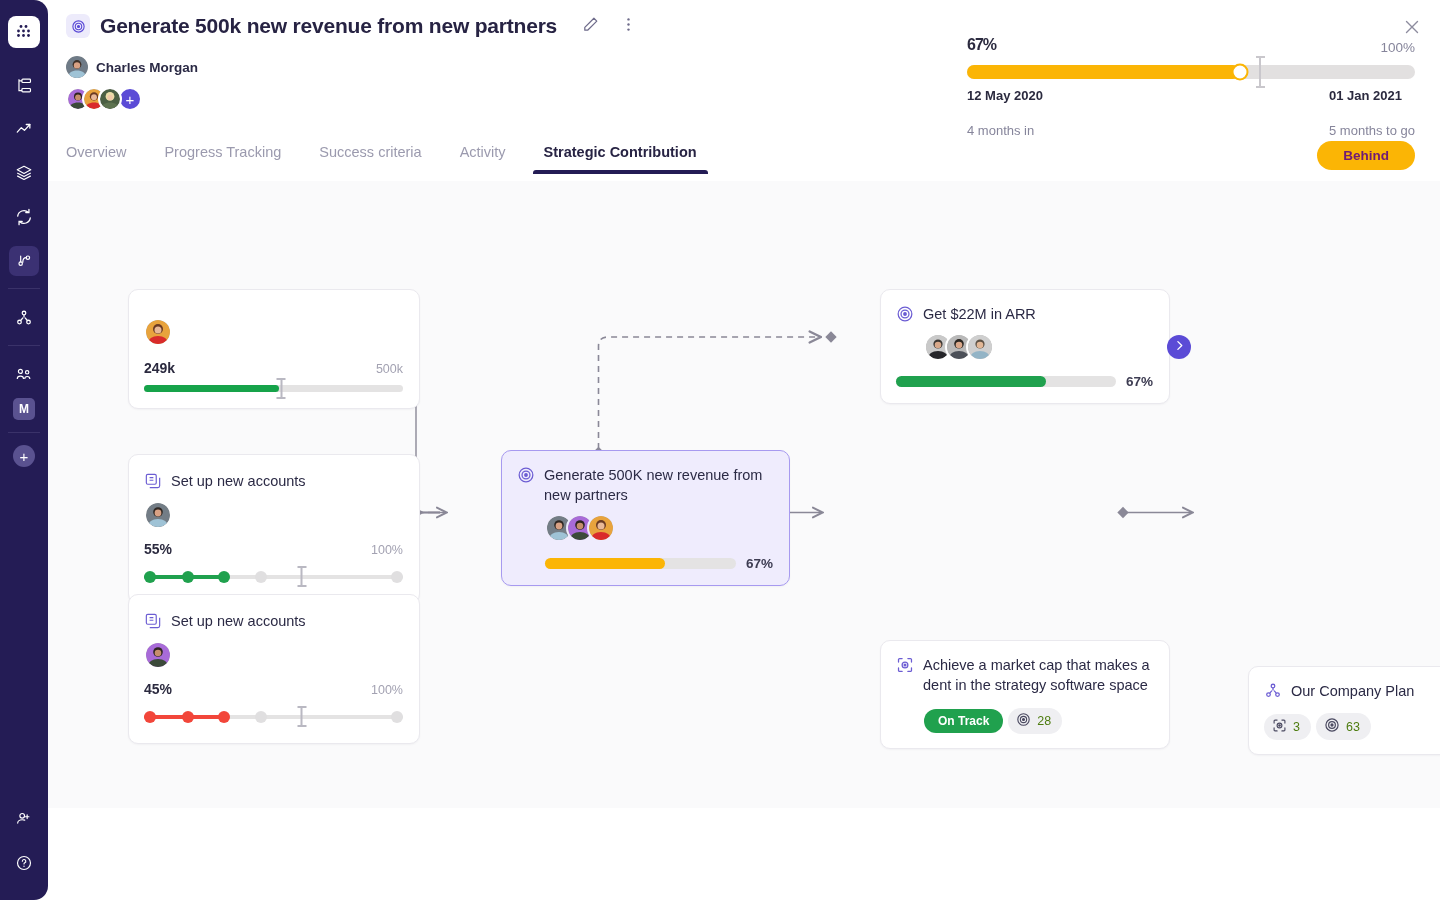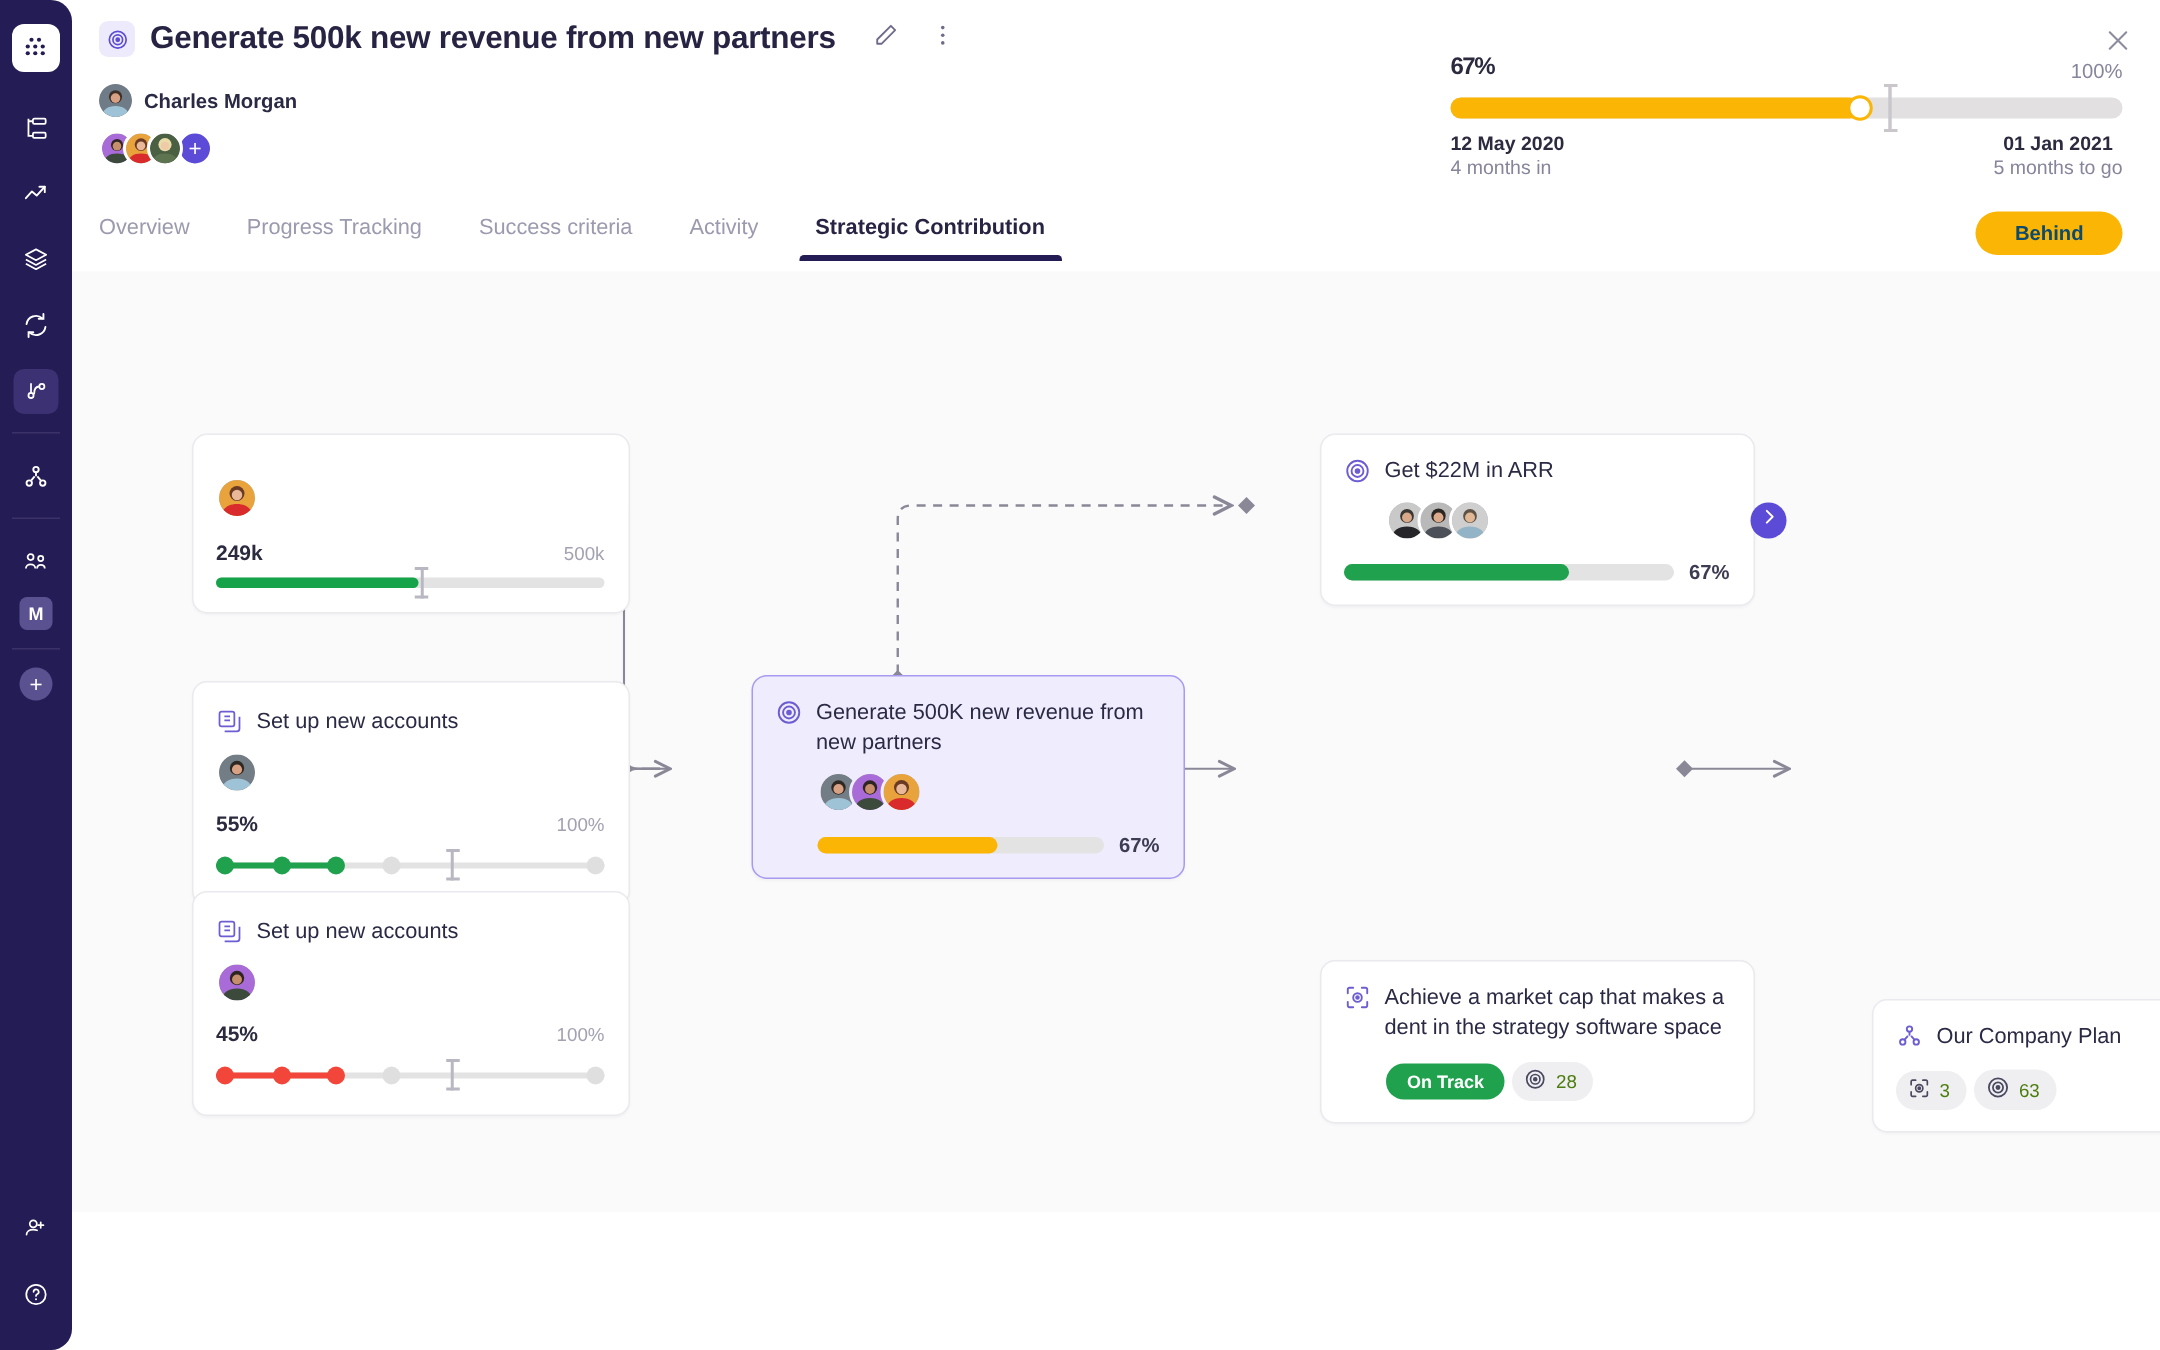--- a/index.html
+++ b/index.html
@@ -108,25 +108,25 @@
   }
   .prog-marker { position:absolute; top: 38px; width: 9px; height: 32px; }
   .prog-marker::before, .prog-marker::after {
     content:""; position:absolute; left: 3px; width: 2px; height: 32px; background: #C9C7CC;
   }
   .prog-marker i {
     position:absolute; left:0; width:9px; height:2px; background:#C9C7CC;
   }
   .prog-dates { position: absolute; left: 0; right: 0; top: 70px; display: flex; justify-content: space-between; }
   .pd-main { font-size: 13px; font-weight: bold; color: #2B2A3F; }
-  .pd-sub { font-size: 13px; color: #86859B; margin-top: 1px; }
-  .pd-right { text-align: center; }
+  .pd-sub { font-size: 13px; color: #86859B; margin-top: 20px; }
+  .pd-right { text-align: left; }
   .status-pill {
     position: absolute; right: 0; top: 123px;
-    background: #FBB505; color: #0c4a6e; font-size: 13.5px; font-weight: bold;
+    background: #FBB505; color: #701a75; font-size: 13.5px; font-weight: bold;
     border-radius: 20px; padding: 7px 26px; cursor: pointer;
   }
   .close-btn { position: absolute; right: 18px; top: 17px; cursor: pointer; color: #8D8C9E; }
 
   
   .canvas { position: absolute; left: 0; right: 0; top: 181px; bottom: 0; background: #FAFAFB; overflow: hidden; }
   .canvas > svg.edges { position: absolute; left: 0; top: 0; }
 
   .node {
     position: absolute; background: #fff;

